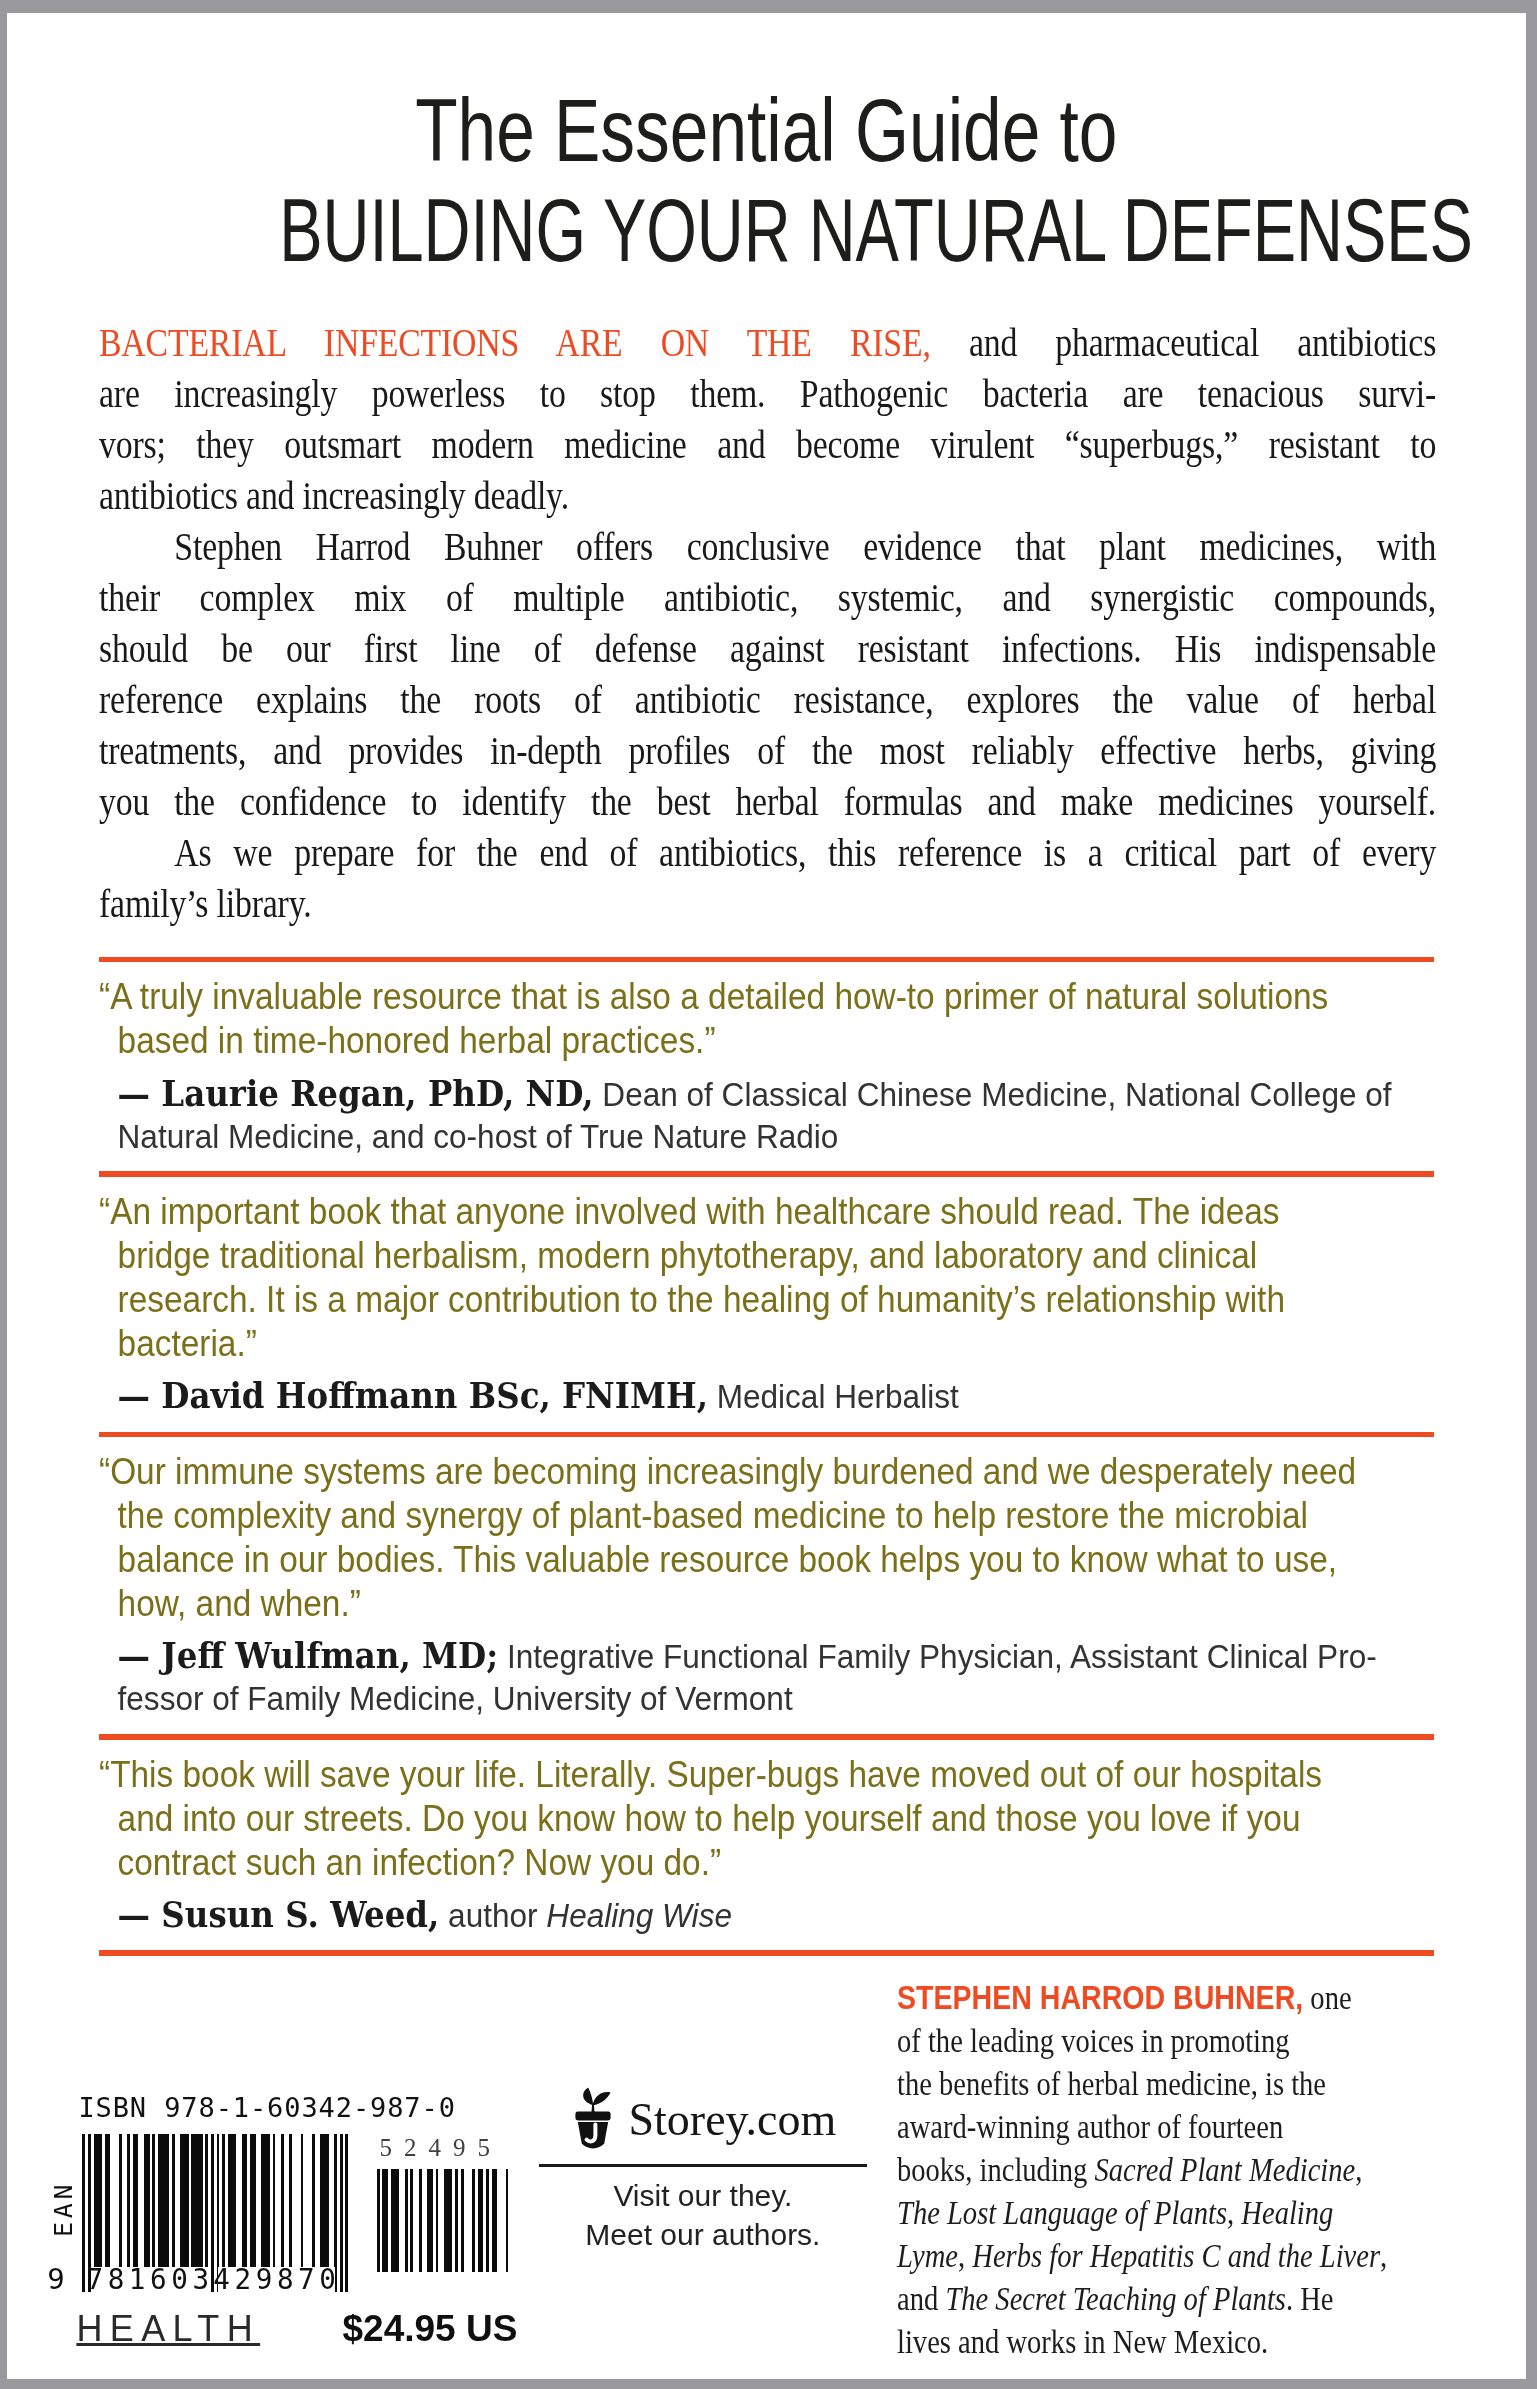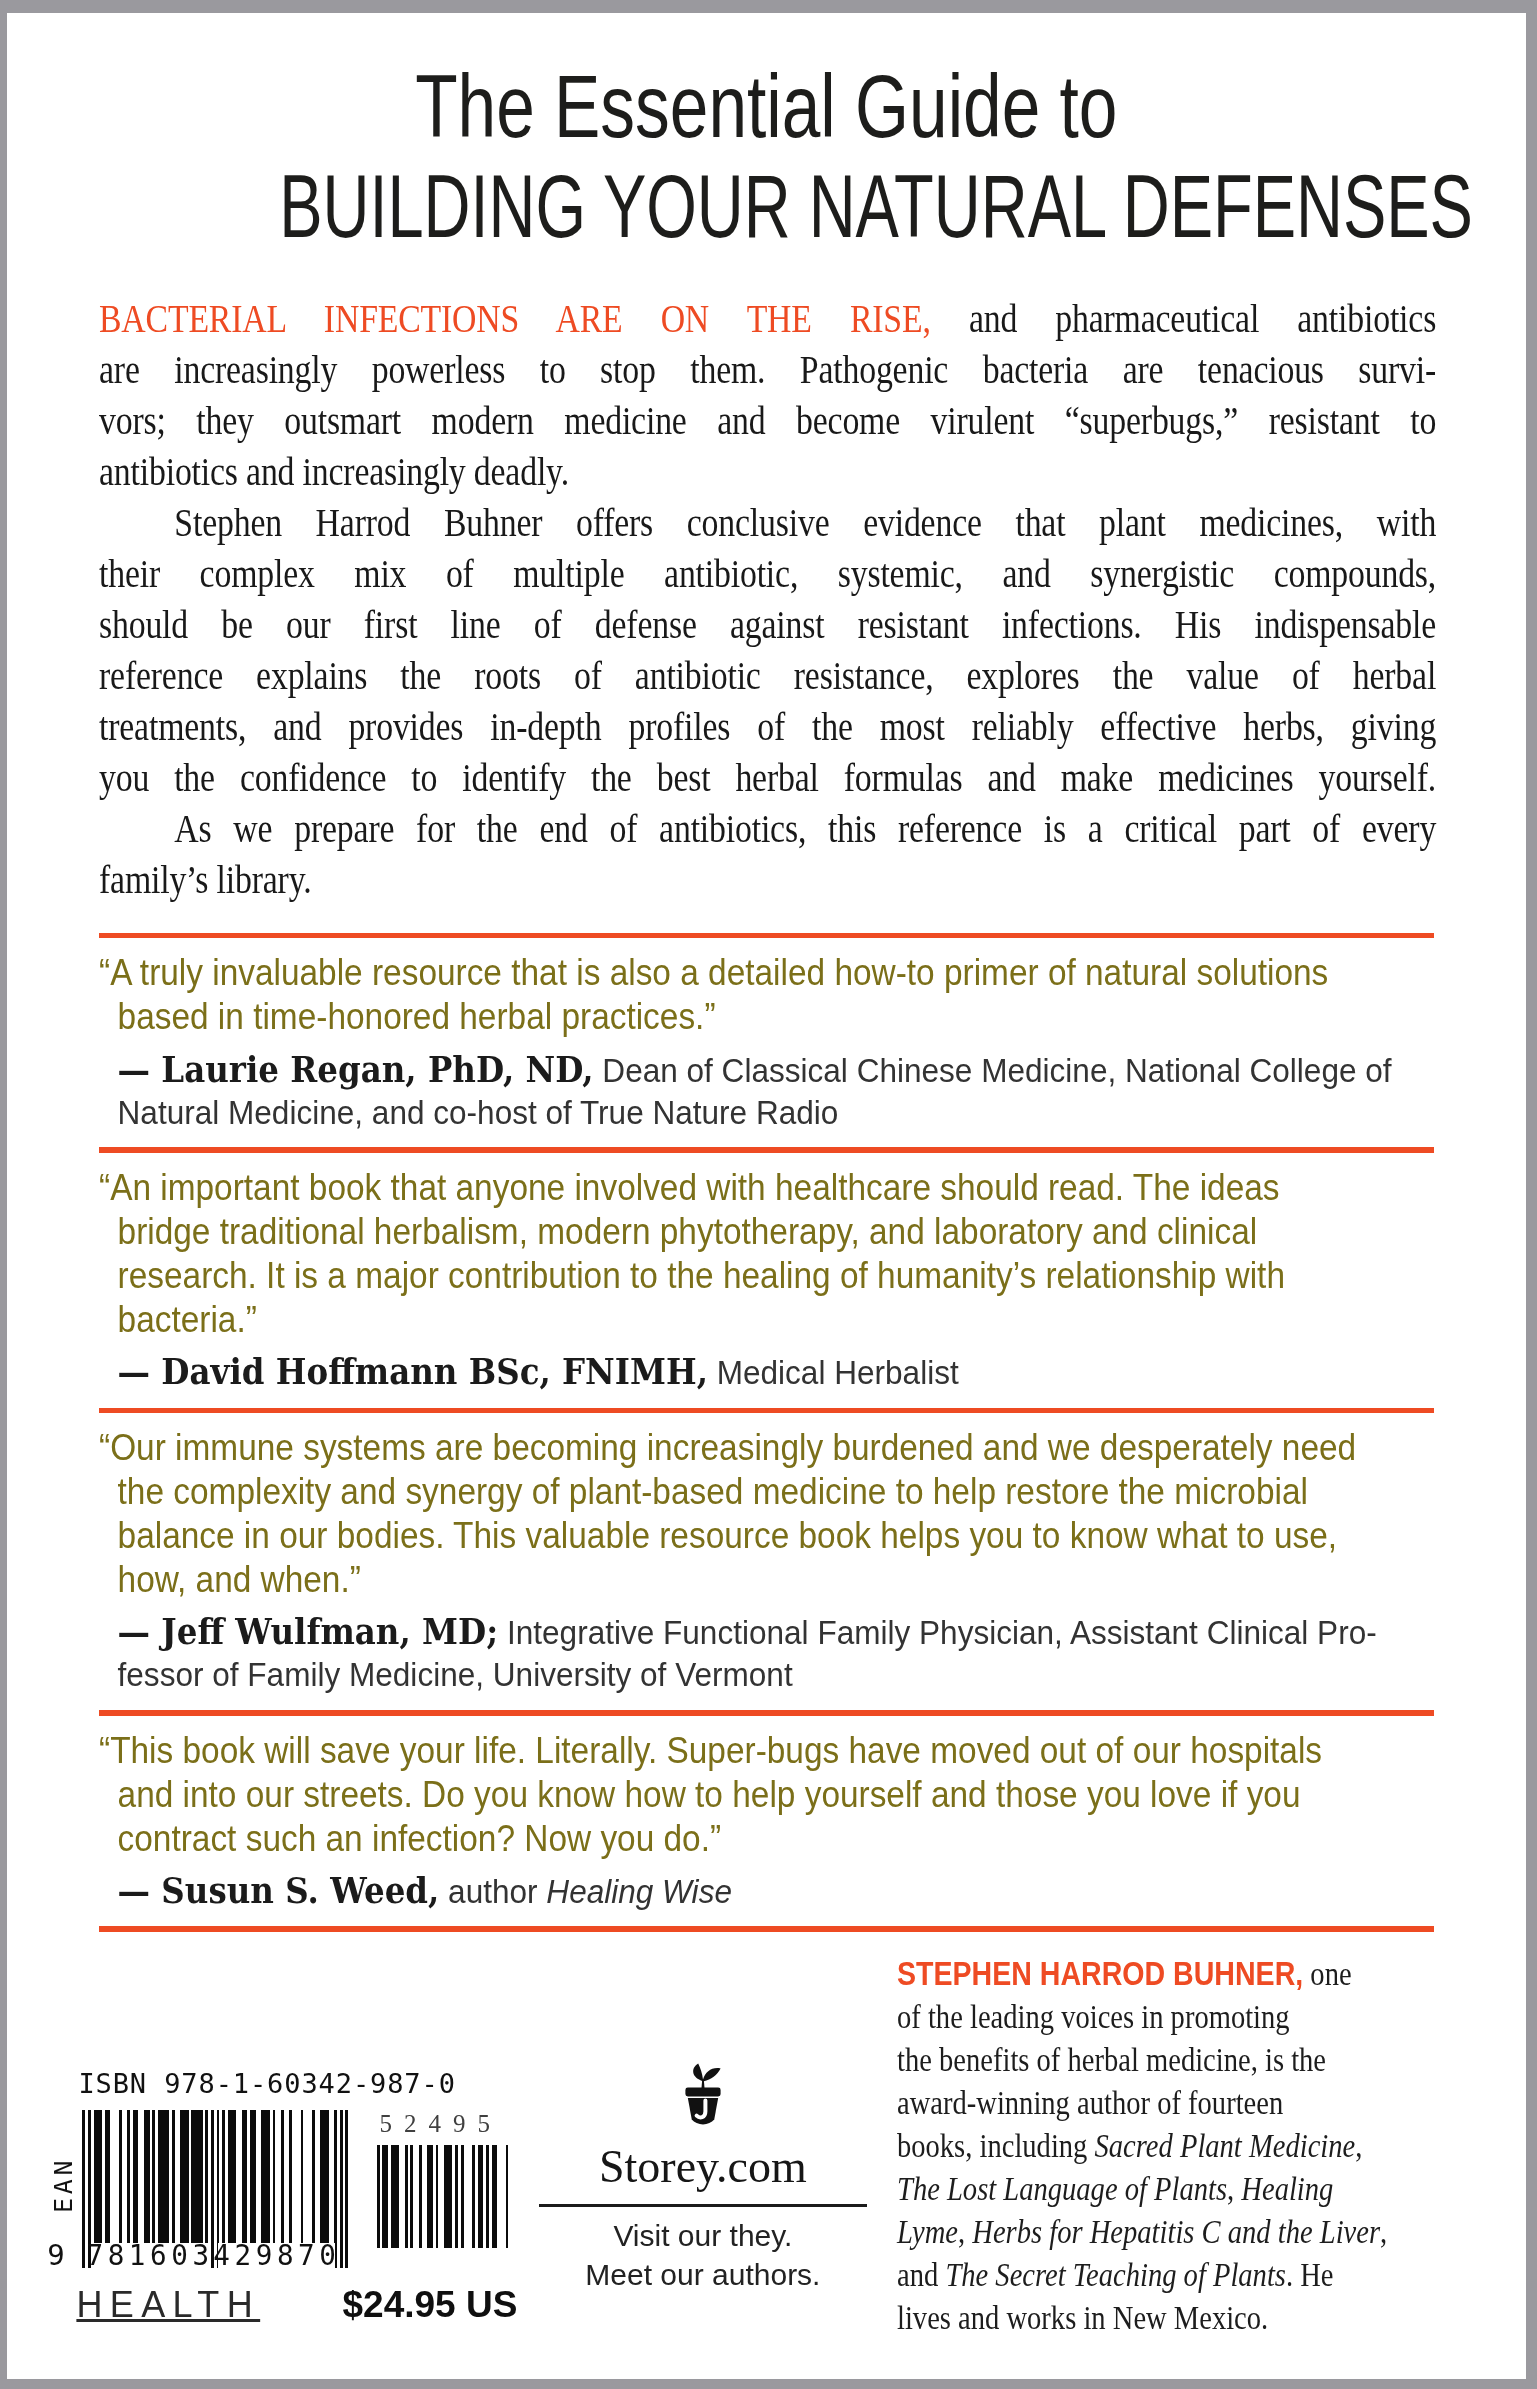--- a/index.html
+++ b/index.html
@@ -7,21 +7,21 @@
     --olive:#7b6f19;
     --ink:#1c1c1c;
     --frame:#9a999e;
   }
   html,body{margin:0;padding:0;}
   body{background:var(--frame);font-family:"Liberation Sans",sans-serif;color:var(--ink);}
   .page{position:relative;margin:13px 11px 11px 7.4px;height:2366px;background:#ffffff;overflow:hidden;}
   .content{padding:0 92px;}
 
   
-  .title{padding-top:44px;text-align:center;color:#1d1d1b;}
+  .title{padding-top:68px;text-align:center;color:#1d1d1b;}
   .title .t1{display:block;font-size:89px;line-height:1.12;font-weight:400;transform:scaleX(0.78);transform-origin:center;white-space:nowrap;}
   .title .t2{display:block;font-size:89px;line-height:1.12;font-weight:400;transform:scaleX(0.73);transform-origin:center;white-space:nowrap;}
 
   
   .intro{margin-top:37px;}
   .para-scale{width:1544px;transform:scaleX(0.866);transform-origin:0 0;
     font-family:"Liberation Serif",serif;font-size:39px;line-height:51px;color:#191919;letter-spacing:-0.2px;}
   .para-scale .ln{text-align:justify;text-align-last:justify;}
   .para-scale .ln-last{text-align-last:left;}
   .para-scale .ln-indent{text-indent:87px;}
@@ -42,21 +42,21 @@
 
   
   .bottom{position:relative;height:401px;}
 
   .bio{position:absolute;left:890px;top:20px;width:662px;transform:scaleX(0.84);transform-origin:0 0;
     font-family:"Liberation Serif",serif;font-size:34px;line-height:43px;color:#1d1d1d;}
   .bio .ln{white-space:nowrap;}
   .bio-name{font-family:"Liberation Sans",sans-serif;font-weight:bold;color:var(--orange);font-size:34px;}
 
   .storey{position:absolute;left:528px;top:130px;width:335px;text-align:center;}
-  .logo-row{display:flex;align-items:center;justify-content:center;gap:11px;flex-direction:column;}
+  .logo-row{display:flex;align-items:center;justify-content:center;gap:11px;}
   .site{font-family:"Liberation Serif",serif;font-size:46px;color:#161616;}
   .storey-rule{height:2.8px;background:#1b1b1b;margin:11px 3.7px 9.2px;}
   .blogline{font-size:30px;line-height:39px;color:#222222;}
 
   .isbnblock{position:absolute;left:26px;top:136px;width:472px;margin-left:12px;}
   .isbn-text{font-family:"DejaVu Sans Mono",monospace;font-size:27px;letter-spacing:0.9px;color:#111111;margin-left:33px;}
   .bc-row{display:flex;margin-top:11px;}
   .ean-col{position:relative;width:37px;height:158px;}
   .ean-label{position:absolute;top:103px;left:3.7px;transform:rotate(-90deg);transform-origin:left top;
     font-family:"DejaVu Sans Mono",monospace;font-size:25px;letter-spacing:3.7px;color:#111;}

